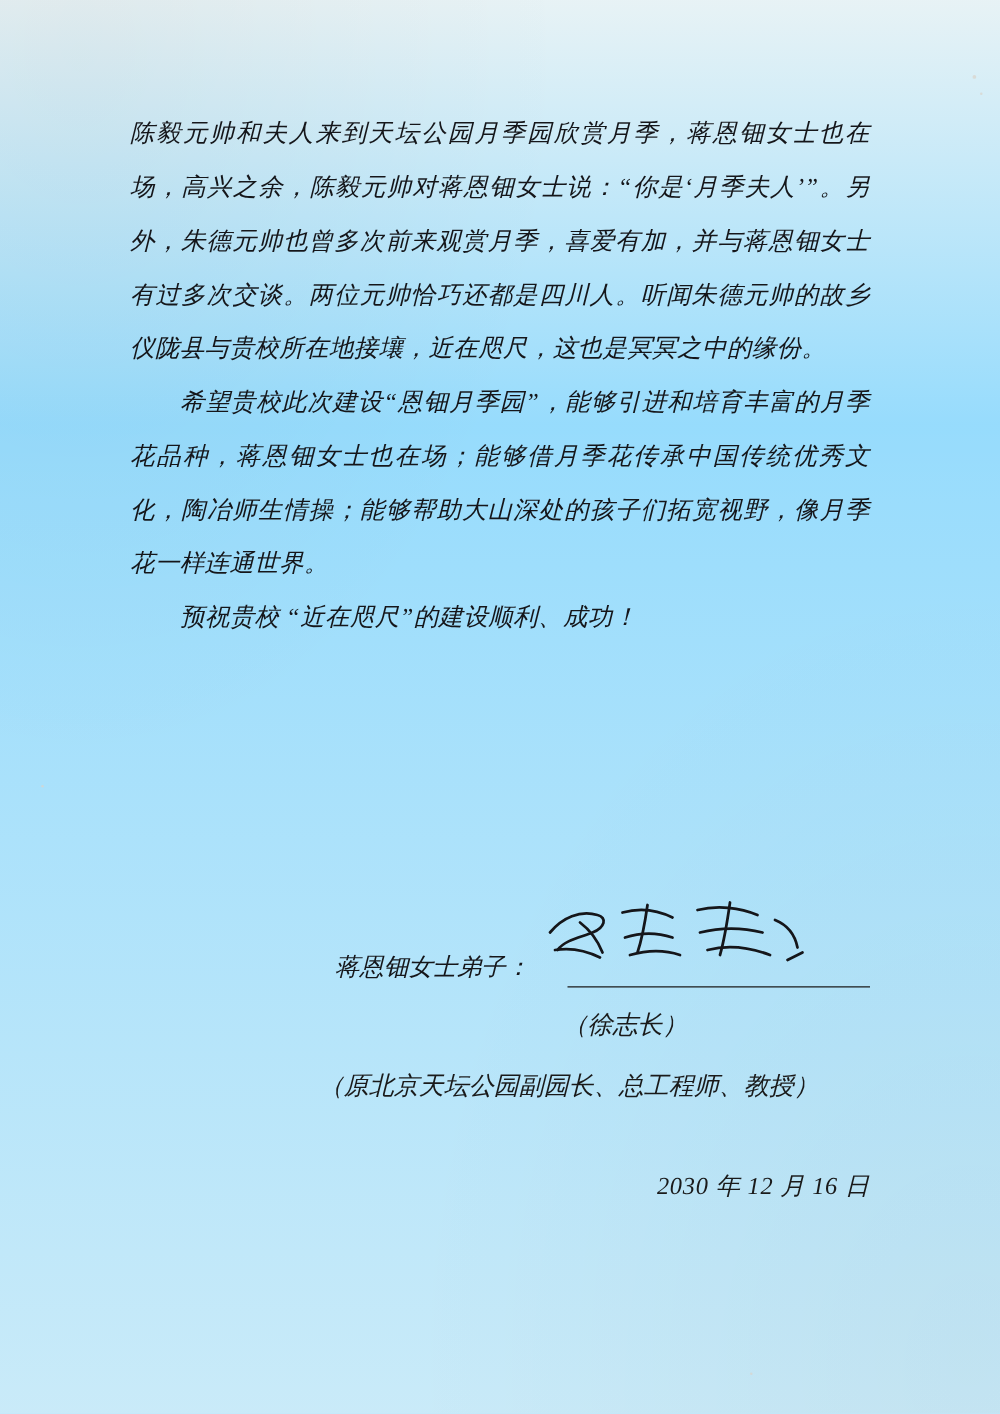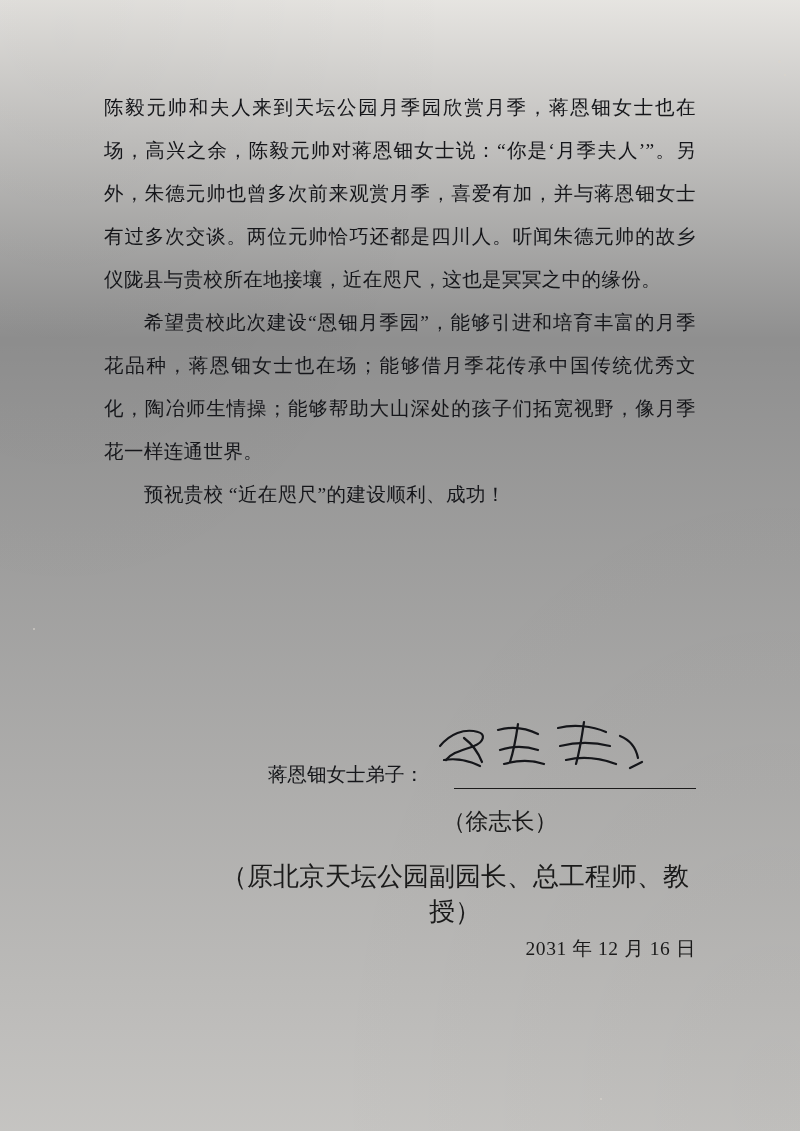--- a/index.html
+++ b/index.html
@@ -11,22 +11,23 @@
     height: 1131px;
     background: #ffffff;
     font-family: "Liberation Serif", "DejaVu Serif", serif;
     color: #1a1a1a;
     overflow: hidden;
   }
   .page {
     position: relative;
     width: 800px;
     height: 1131px;
-    background: #737373;
+    background: #7dd3fc;
     box-sizing: border-box;
+    font-style: italic;
   }
   
   .page::before {
     content: "";
     position: absolute;
     inset: 0;
     background:
       radial-gradient(ellipse at 8% 4%, rgba(0,0,0,0.035), rgba(0,0,0,0) 38%),
       radial-gradient(ellipse at 97% 96%, rgba(0,0,0,0.03), rgba(0,0,0,0) 42%),
       linear-gradient(180deg, rgba(250,248,244,0.85), rgba(255,255,255,0.2) 30%, rgba(252,250,246,0.6));
@@ -57,21 +58,21 @@
     text-indent: 40px;
   }
   .sign-block {
     position: absolute;
     left: 104px;
     top: 760px;
     width: 592px;
   }
   .sign-row {
     display: flex;
-    align-items: flex-start;
+    align-items: center;
     justify-content: flex-start;
     padding-left: 164px;
     position: relative;
     gap: 28px;
   }
   .sign-label {
     font-size: 19.5px;
     line-height: 30px;
     white-space: nowrap;
     color: #15161a;
@@ -88,27 +89,27 @@
     left: 330px;
     top: -44px;
     width: 220px;
     height: 62px;
     pointer-events: none;
   }
   .sign-name {
     margin-top: 16px;
     text-align: center;
     padding-left: 200px;
-    font-size: 23px;
+    font-size: 20px;
   }
   .sign-title {
     margin-top: 22px;
     text-align: center;
     padding-left: 110px;
-    font-size: 26px;
+    font-size: 20px;
   }
   .date-row {
     position: absolute;
     left: 104px;
     top: 935px;
     width: 592px;
     text-align: right;
     font-size: 19.5px;
     letter-spacing: 0.6px;
   }
@@ -148,15 +149,15 @@
           <path d="M132 44 C148 40, 166 42, 182 48"></path>
           <path d="M186 20 C196 24, 202 32, 204 42"></path>
           <path d="M196 52 C200 50, 204 48, 208 46"></path>
         </g>
       </svg>
     </div>
     <div class="sign-name">（徐志长）</div>
     <div class="sign-title">（原北京天坛公园副园长、总工程师、教授）</div>
   </div>
 
-  <div class="date-row">2031 年 12 月 16 日</div>
+  <div class="date-row">2030 年 12 月 16 日</div>
 
 </div>
 
 </body></html>

